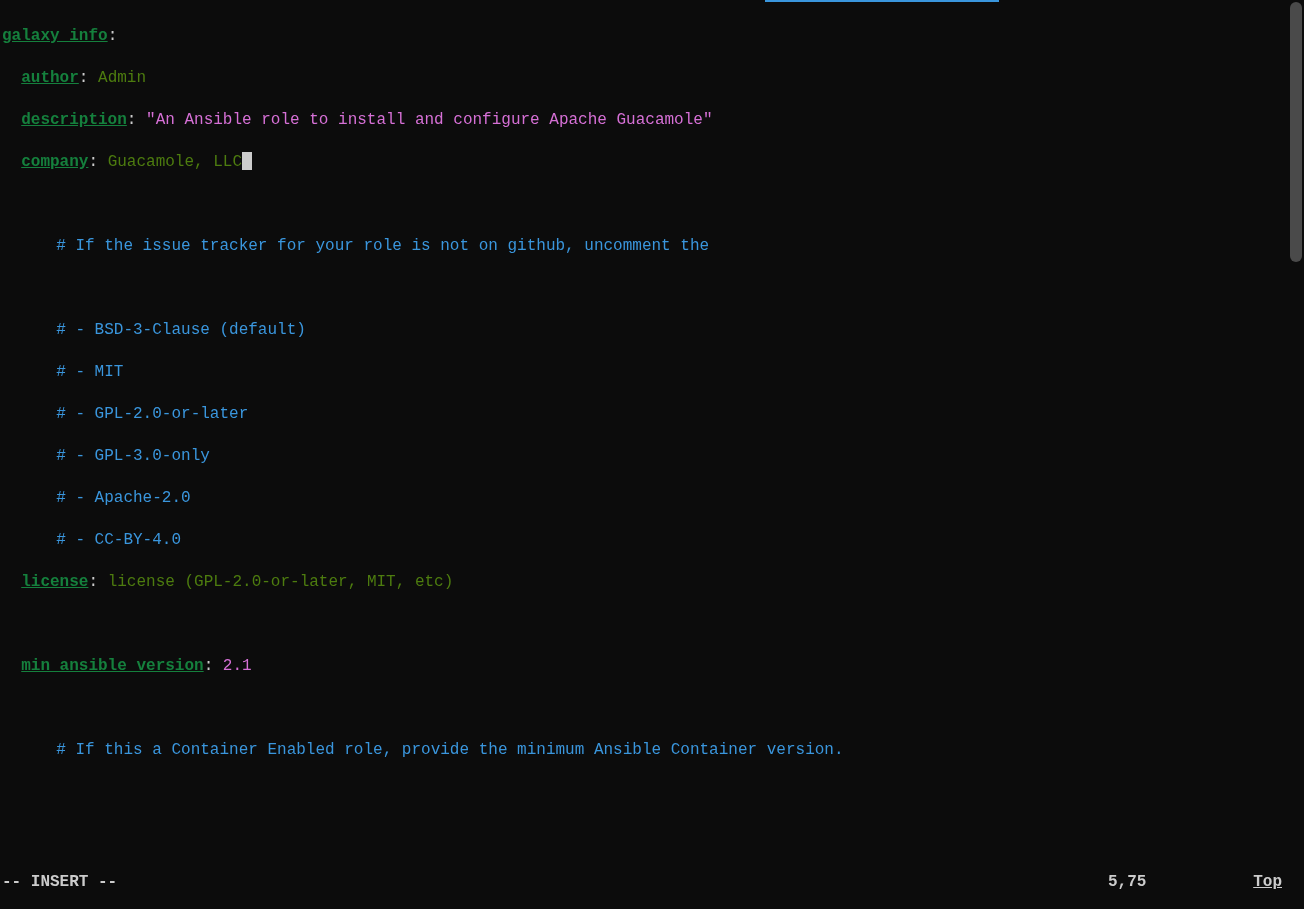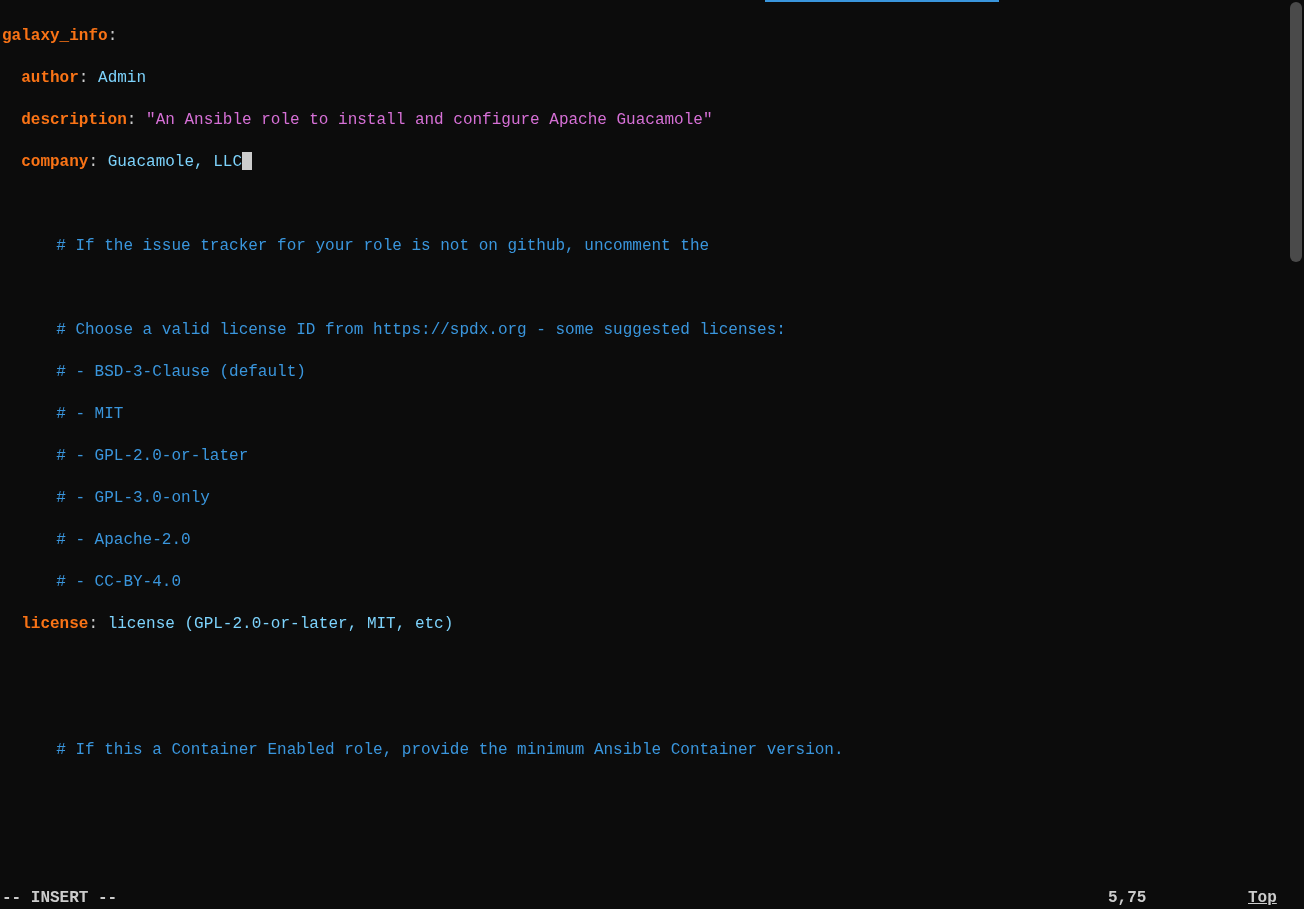--- a/index.html
+++ b/index.html
@@ -26,28 +26,29 @@
       bottom: 21px;
       padding-top: 5px;
       white-space: pre;
       overflow: hidden;
     }
     .line {
       padding-left: 2px;
       height: 21px;
     }
     .key {
-      color: #f97316;
+      color: #15803d;
       font-weight: bold;
+      text-decoration: underline;
     }
     .colon {
       color: #cccccc;
     }
     .value {
-      color: #7dd3fc;
+      color: #4d7c0f;
     }
     .string {
       color: #d670d6;
     }
     .number {
       color: #d670d6;
     }
     .comment {
       color: #3a96dd;
       margin-left: 35px;
@@ -55,39 +56,39 @@
     .cursor {
       background-color: #cccccc;
       display: inline-block;
       width: 10px;
       height: 18px;
       vertical-align: text-bottom;
       margin-bottom: 1px;
     }
     .status-bar {
       position: absolute;
-      bottom: 0;
+      bottom: 16px;
       left: 0;
       right: 16px;
       height: 21px;
       color: #cccccc;
       font-weight: bold;
       display: flex;
       padding-left: 2px;
     }
     .status-mode {
       flex: 1;
     }
     .status-pos {
       width: 140px;
       text-align: left;
     }
     .status-loc {
       width: 40px;
-      text-align: left;
+      text-align: right;
       padding-right: 6px;
       text-decoration: underline;
     }
     .scrollbar {
       position: absolute;
       right: 0;
       top: 0;
       width: 16px;
       height: 100%;
       background-color: #0c0c0c;
@@ -116,29 +117,29 @@
 <div class="top-underline"></div>
 
 <div class="editor-area">
 <div class="line"><span class="key">galaxy_info</span><span class="colon">:</span></div>
 <div class="line">  <span class="key">author</span><span class="colon">:</span><span class="value"> Admin</span></div>
 <div class="line">  <span class="key">description</span><span class="colon">: </span><span class="string">"An Ansible role to install and configure Apache Guacamole"</span></div>
 <div class="line">  <span class="key">company</span><span class="colon">:</span><span class="value"> Guacamole, LLC</span><span class="cursor"></span></div>
 <div class="line"></div>
 <div class="line comment">  # If the issue tracker for your role is not on github, uncomment the</div>
 <div class="line"></div>
-<div class="line comment">  # Choose a valid license ID from https://spdx.org - some suggested licenses:</div>
 <div class="line comment">  # - BSD-3-Clause (default)</div>
 <div class="line comment">  # - MIT</div>
 <div class="line comment">  # - GPL-2.0-or-later</div>
 <div class="line comment">  # - GPL-3.0-only</div>
 <div class="line comment">  # - Apache-2.0</div>
 <div class="line comment">  # - CC-BY-4.0</div>
 <div class="line">  <span class="key">license</span><span class="colon">:</span><span class="value"> license (GPL-2.0-or-later, MIT, etc)</span></div>
 <div class="line"></div>
+<div class="line">  <span class="key">min_ansible_version</span><span class="colon">: </span><span class="number">2.1</span></div>
 <div class="line"></div>
 <div class="line comment">  # If this a Container Enabled role, provide the minimum Ansible Container version.</div>
 
 
 
 
 
 
 
 

